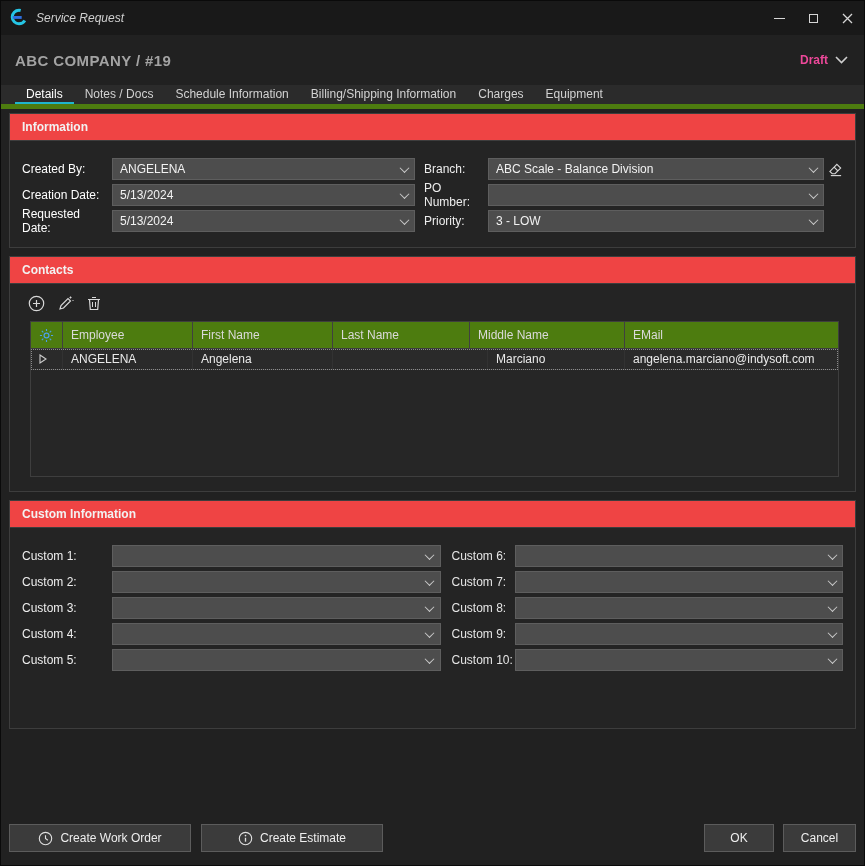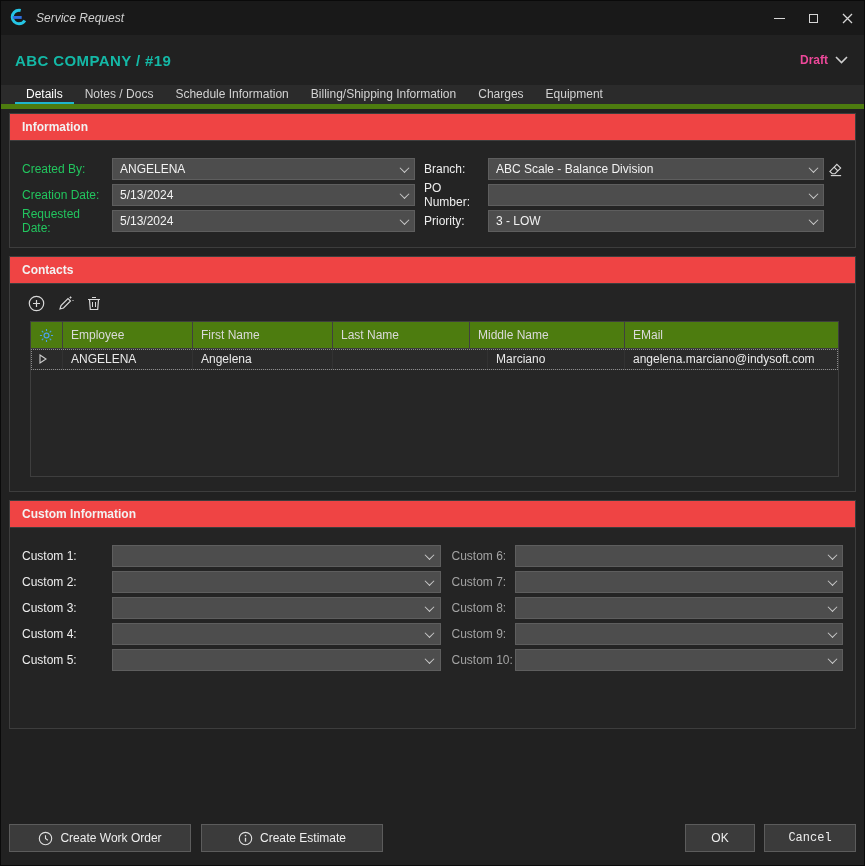--- a/index.html
+++ b/index.html
@@ -12,21 +12,21 @@
   .titlebar { height:34px; flex:0 0 34px; background:#191919; display:flex; align-items:center; justify-content:space-between; padding-left:9px; }
   .titlebar-left { display:flex; align-items:center; gap:8px; }
   .titlebar-title { color:#cfcfcf; font-size:12px;font-style:italic; }
   .titlebar-controls { display:flex; height:34px; }
   .win-btn { width:34px; height:34px; border:none; background:transparent; color:#d6d6d6; display:flex; align-items:center; justify-content:center; cursor:pointer; }
   .glyph-min { display:block; width:11px; height:1px; background:#d6d6d6; }
   .glyph-max { display:block; width:9px; height:9px; border:1px solid #d6d6d6; }
 
   
   .header { height:50px; flex:0 0 50px; display:flex; align-items:center; justify-content:space-between; padding:0 16px 0 14px; }
-  .page-title { font-size:15px; font-weight:bold; letter-spacing:.4px; color:#14b8a6; }
+  .page-title { font-size:15px; font-weight:bold; letter-spacing:.4px; color:#a3a3a3; }
   .status-dd { display:flex; align-items:center; gap:7px; cursor:pointer; }
   .status-label { font-size:12px; font-weight:bold; color:#ec4899; }
 
   
   .tabbar { height:24px; flex:0 0 24px; background:#2b2b2b; display:flex; align-items:stretch; padding-left:14px; border-bottom:5px solid #4d7c0f; }
   .tab { display:flex; align-items:center; padding:0 11px; color:#d2d2d2; cursor:pointer; border-bottom:2px solid transparent; }
   .tab.active { color:#ffffff; border-bottom-color:#1fb6ce; }
 
   
   .content { flex:1 1 auto; padding:3px 8px 0 8px; display:flex; flex-direction:column; }
@@ -35,21 +35,21 @@
 
   
   .combo { height:22px; background:#4d4d4d; border:1px solid #5e5e5e; display:flex; align-items:center; cursor:pointer; flex:1 1 auto; min-width:0; }
   .combo-value { flex:1 1 auto; padding:0 7px; color:#f2f2f2; white-space:nowrap; overflow:hidden; }
   .combo-arrow { flex:0 0 20px; display:flex; align-items:center; justify-content:center; height:100%; }
   .chev { display:block; width:7px; height:7px; border-right:1.6px solid #c9c9c9; border-bottom:1.6px solid #c9c9c9; transform:rotate(45deg) translate(-1px,-1px); }
 
   
   .info-body { padding:16px 12px 14px 12px; display:flex; flex-direction:column; gap:2px; }
   .form-row { display:flex; align-items:center; height:24px; }
-  .lab-l { flex:0 0 90px; color:#22c55e; }
+  .lab-l { flex:0 0 90px; color:#ffffff; }
   .lab-r { flex:0 0 64px; color:#eeeeee; }
   .gap9 { flex:0 0 9px; }
   .combo-l { flex:0 0 303px; }
   .icon-slot { flex:0 0 19px; display:flex; align-items:center; justify-content:flex-end; }
 
   
   .contacts-toolbar { display:flex; align-items:center; gap:9px; padding:9px 0 8px 16px; }
   .tool-btn { width:20px; height:20px; background:transparent; border:none; display:flex; align-items:center; justify-content:center; cursor:pointer; }
   .grid { margin:0 16px 14px 20px; border:1px solid #3e3e3e; height:156px; display:flex; flex-direction:column; background:#242424; }
   .grid-header { display:flex; height:27px; background:#4d7c0f; border-bottom:1px solid #3e3e3e; }
@@ -60,31 +60,31 @@
   .c-emp { flex:0 0 130px; }
   .c-first { flex:0 0 140px; }
   .c-mid { flex:0 0 155px; }
   .c-last { flex:0 0 137px; }
   .c-mail { flex:1 1 auto; border-right:none; }
   .grid-empty { flex:1 1 auto; background:#262626; }
 
   
   .custom-body { padding:16px 12px 56px 12px; display:flex; flex-direction:column; gap:2px; }
   .lab-cl { flex:0 0 90px; color:#eeeeee; }
-  .lab-cr { flex:0 0 68px; padding-left:5px; color:#a3a3a3; }
+  .lab-cr { flex:0 0 68px; padding-left:5px; color:#e5e5e5; }
   .gap6 { flex:0 0 6px; }
 
   
   .footer { flex:0 0 46px; display:flex; align-items:center; justify-content:space-between; padding:0 8px 8px 8px; margin-top:auto; }
   .footer-left { display:flex; gap:10px; }
   .footer-right { display:flex; gap:9px; }
   .btn { height:28px; background:#3b3b3b; border:1px solid #5c5c5c; color:#eeeeee; font-family:"Liberation Sans",sans-serif; font-size:12px; display:flex; align-items:center; justify-content:center; gap:7px; cursor:pointer; }
   .btn-wide { width:182px; }
   .btn-ok { width:70px; }
-  .btn-cancel { width:92px;font-family:Liberation Mono, monospace; }
+  .btn-cancel { width:73px; }
 </style>
 </head>
 <body>
 
 <div class="window">
 
   <div class="titlebar">
     <div class="titlebar-left">
       <span>
         <svg width="18" height="18" viewBox="0 0 20 20">

